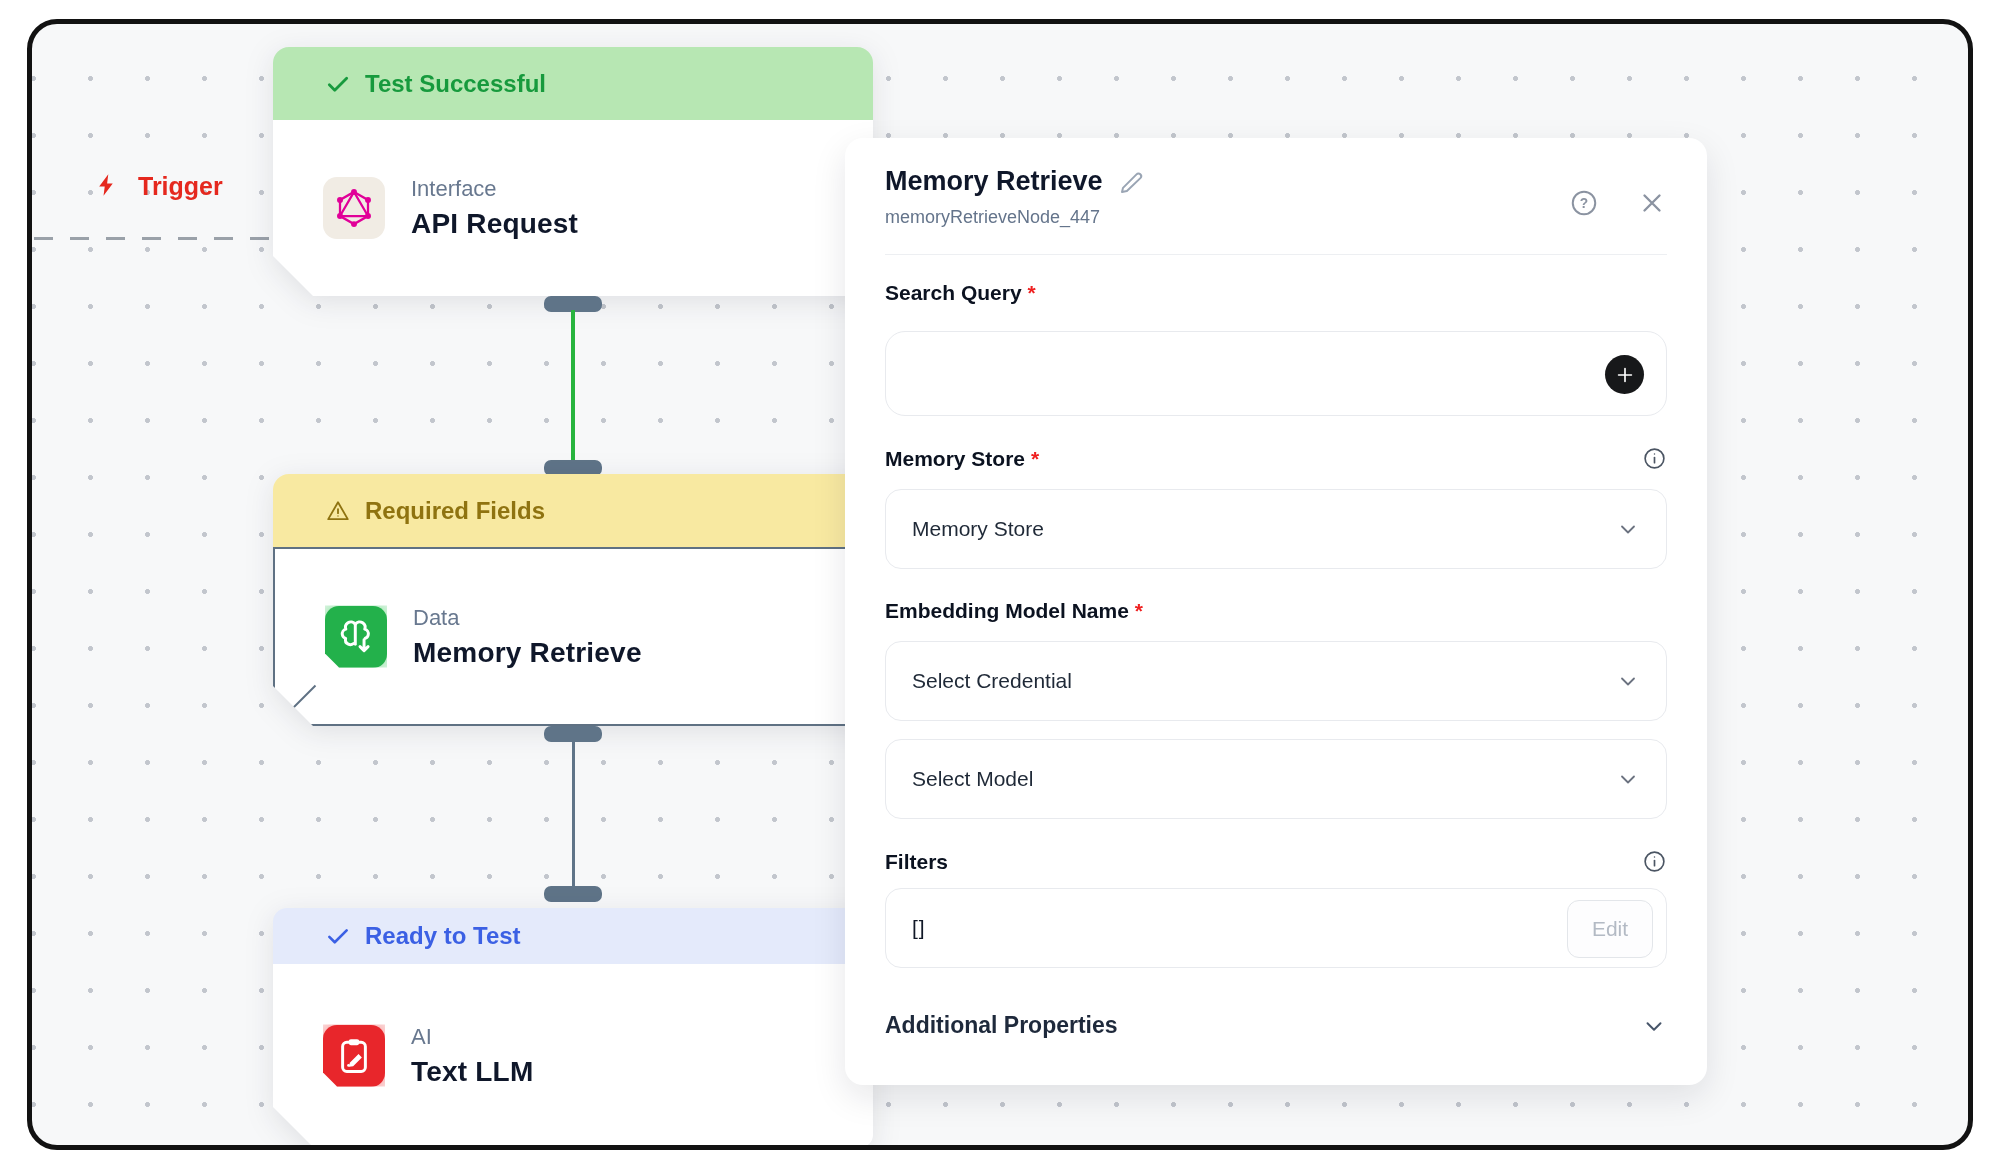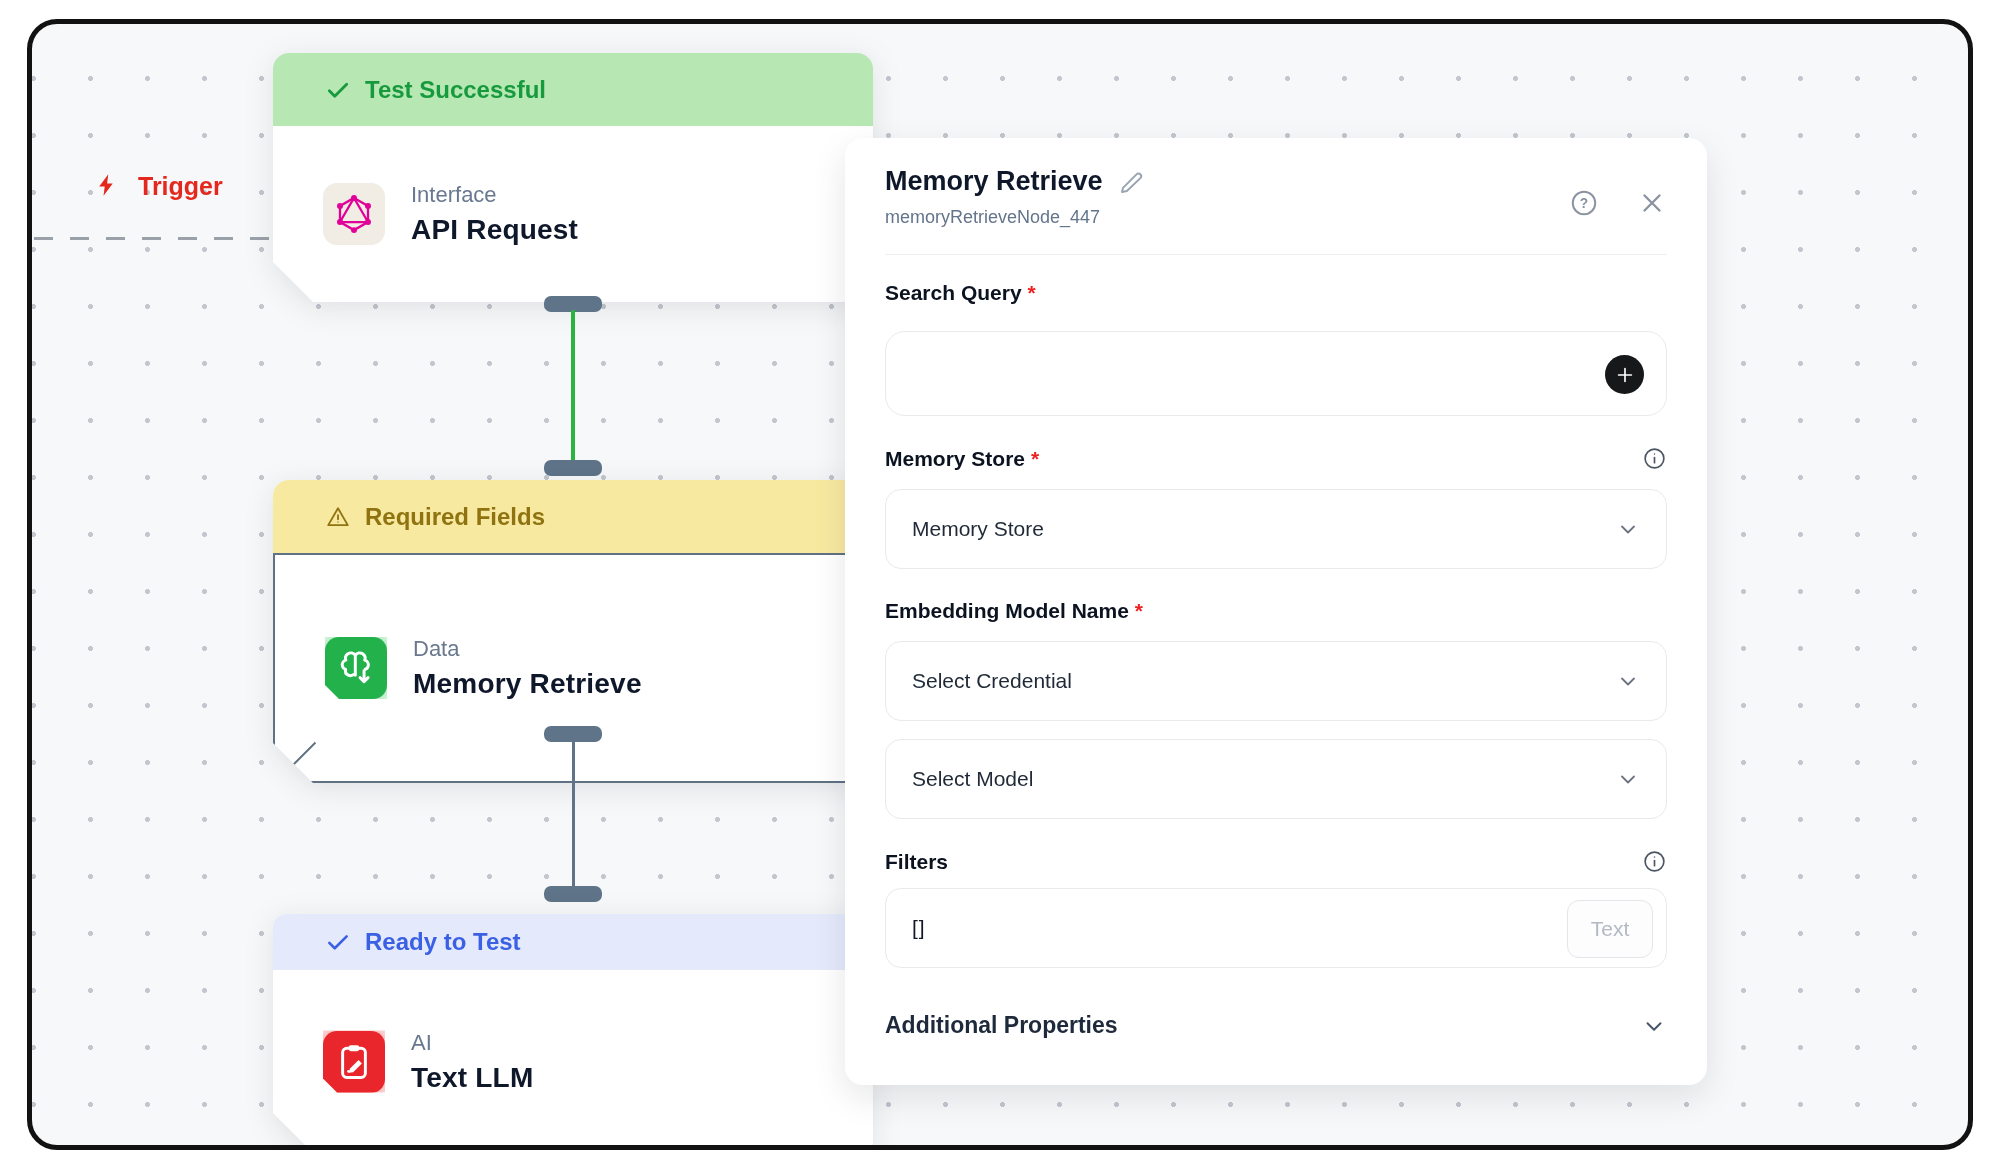--- a/index.html
+++ b/index.html
@@ -19,35 +19,35 @@
   
   .trigger { position:absolute; left:62px; top:148px; display:flex; align-items:flex-start; gap:18px;
     color:#e5281e; font-size:25px; font-weight:700; }
   .trigger svg { width:26px; height:26px; }
   .trigger-line { position:absolute; left:2px; top:213px; width:240px; height:3px;
     background:repeating-linear-gradient(90deg,#9aa1a9 0 19px, transparent 19px 36px); }
 
   
   .node { position:absolute; left:241px; width:600px; filter:drop-shadow(0 6px 14px rgba(15,23,42,.10)); }
   .banner { display:flex; align-items:center; gap:14px; padding:0 52px;
-    font-size:24px; font-weight:700; border-radius:16px 16px 0 0;margin-top:6px; }
+    font-size:24px; font-weight:700; border-radius:16px 16px 0 0; }
   .banner svg { width:26px; height:26px; flex:0 0 auto; }
   .card { position:relative; background:#ffffff; display:flex; align-items:center; gap:26px; padding-left:50px; }
   .chamfer { clip-path:polygon(0 0, 100% 0, 100% 100%, 40px 100%, 0 calc(100% - 40px)); }
   .card .texts { display:flex; flex-direction:column; gap:6px; }
   .cat { font-size:22px; font-weight:500; color:#68788f; }
   .ttl { font-size:28px; font-weight:700; color:#0f172a; letter-spacing:.2px; }
 
   .node1 { top:23px; }
   .node1 .banner { height:73px; background:#b7e7b3; color:#179a3d; }
   .node1 .card { height:176px; border-radius:0 0 14px 0; }
 
   .node2 { top:450px; }
   .node2 .banner { height:73px; background:#f8e9a1; color:#8f7310; }
-  .node2 .card { height:230px; border:2px solid #5f7183; border-radius:0 0 10px 0; }
+  .node2 .card { height:179px; border:2px solid #5f7183; border-radius:0 0 10px 0; }
   .node2 .chamfer-edge { position:absolute; left:-9px; bottom:17px; width:58px; height:2px;
     background:#5f7183; transform:rotate(-45deg); z-index:3; }
 
   .node3 { top:884px; }
   .node3 .banner { height:56px; background:#e4eafb; color:#3b60e4; border-radius:14px 14px 0 0; }
   .node3 .card { height:183px; border-radius:0 0 12px 0; }
 
   
   .tile { width:62px; height:62px; border-radius:14px; display:flex; align-items:center; justify-content:center; flex:0 0 auto; }
   .tile svg { width:42px; height:42px; }
@@ -292,21 +292,21 @@
         <span class="icon-btn info-icon">
           <svg viewBox="0 0 24 24" fill="none" stroke="#4b5563" stroke-width="1.6">
               <circle cx="12" cy="12" r="9"></circle>
               <path d="M12 11v5" stroke-linecap="round"></path>
               <circle cx="12" cy="7.6" r="0.7" fill="#4b5563" stroke="none"></circle>
             </svg>
         </span>
       </div>
       <div class="filters-box">
         <span class="filters-value">[]</span>
-        <button class="edit-btn">Text</button>
+        <button class="edit-btn">Edit</button>
       </div>
 
       <div class="additional-row">
         <span class="additional-label">Additional Properties</span>
         <svg viewBox="0 0 24 24" fill="none" stroke="#475569" stroke-width="1.8" stroke-linecap="round" stroke-linejoin="round">
             <path d="M6 9.5l6 6 6-6"></path>
           </svg>
       </div>
 
     </div>

